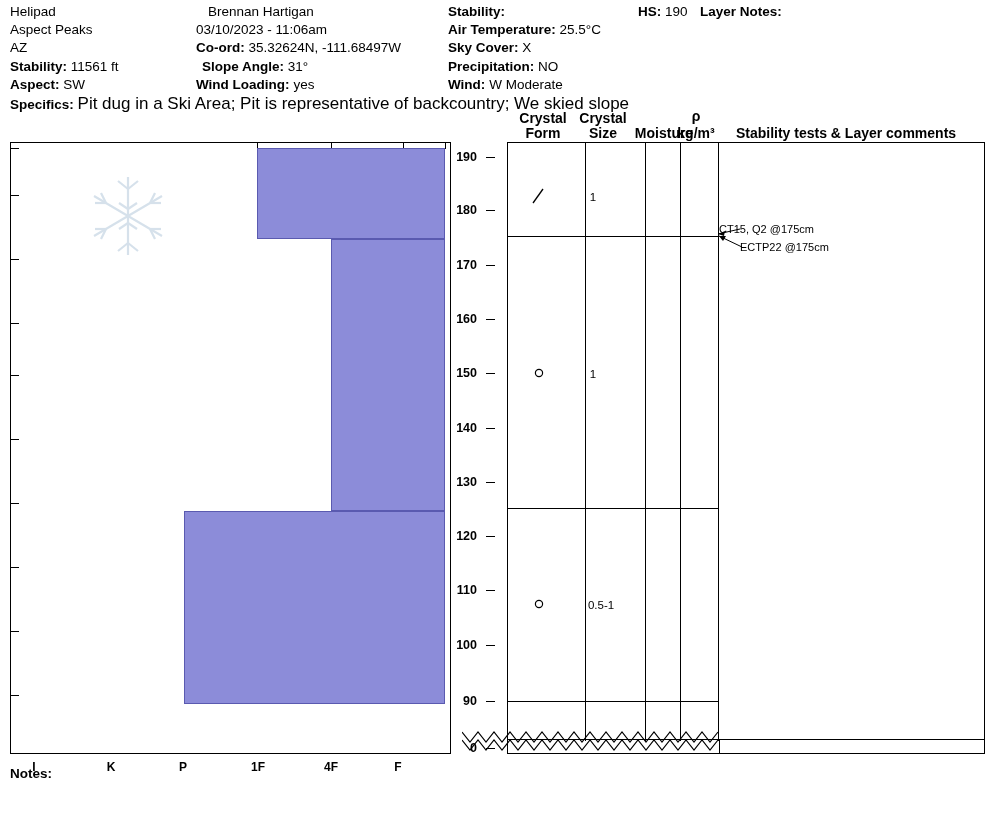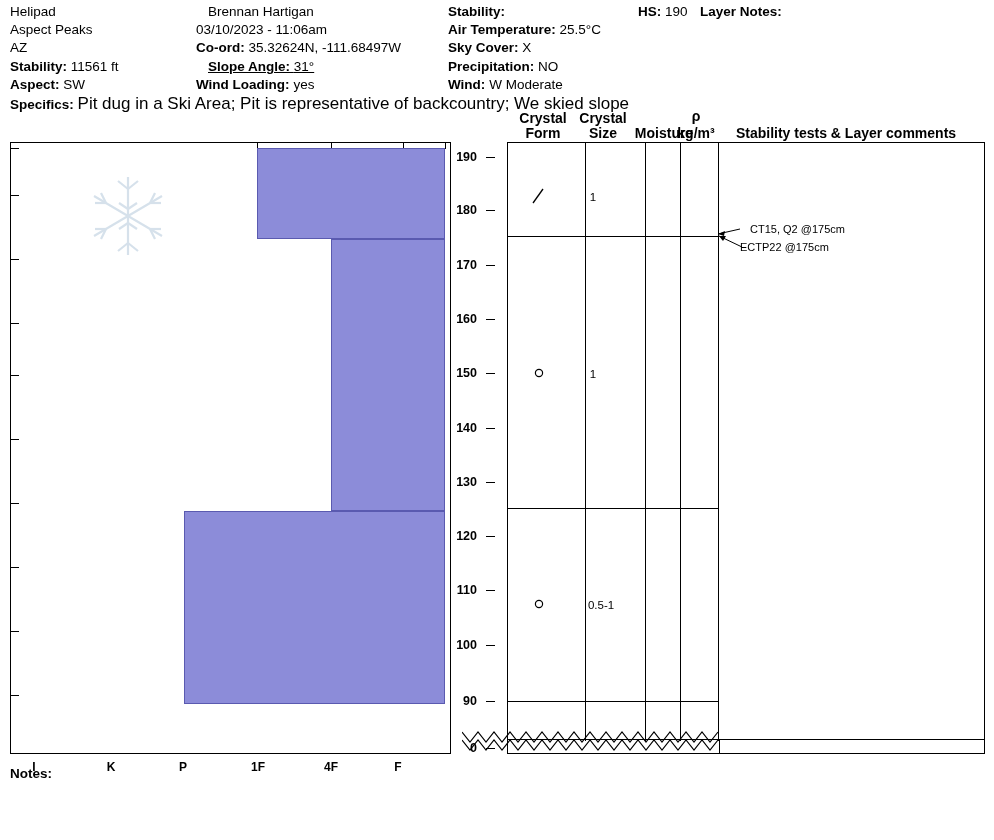--- a/index.html
+++ b/index.html
@@ -194,21 +194,21 @@
     <span class="lbl">Aspect:</span>
     <span class="val">SW</span>
   </div>
 
   <div class="hdr-cell val" style="left:208px; top:4px;">Brennan Hartigan</div>
   <div class="hdr-cell val" style="left:196px; top:22px;">03/10/2023 - 11:06am</div>
   <div class="hdr-cell" style="left:196px; top:40px;">
     <span class="lbl">Co-ord:</span>
     <span class="val">35.32624N, -111.68497W</span>
   </div>
-  <div class="hdr-cell" style="left:208px; top:59px;text-decoration:underline;">
+  <div class="hdr-cell" style="left:202px; top:59px;">
     <span class="lbl">Slope Angle:</span>
     <span class="val">31°</span>
   </div>
   <div class="hdr-cell" style="left:196px; top:77px;">
     <span class="lbl">Wind Loading:</span>
     <span class="val">yes</span>
   </div>
 
   <div class="hdr-cell" style="left:448px; top:4px;">
     <span class="lbl">Stability:</span>
@@ -384,21 +384,21 @@
       </svg>
   </div>
   <div class="cell-text" style="left:591px; top:463px;">0.5-1</div>
 
   <svg style="position:absolute; left:700px; top:80px; width:40px; height:40px;">
     <line x1="30" y1="7" x2="8" y2="12" stroke="#000" stroke-width="1"></line>
     <polygon points="8,12 15,9 14,14" fill="#000"></polygon>
     <line x1="32" y1="25" x2="9" y2="14" stroke="#000" stroke-width="1"></line>
     <polygon points="9,14 16,14 13,19" fill="#000"></polygon>
   </svg>
-  <div class="comment-text" style="left:740px; top:81px;">CT15, Q2 @175cm</div>
+  <div class="comment-text" style="left:709px; top:81px;">CT15, Q2 @175cm</div>
   <div class="comment-text" style="left:730px; top:99px;">ECTP22 @175cm</div>
 
   <svg style="position:absolute; left:452px; top:582px; width:258px; height:36px;">
     <polyline points="0,8 8,18 16,8 24,18 32,8 40,18 48,8 56,18 64,8 72,18 80,8 88,18 96,8 104,18 112,8 120,18 128,8 136,18 144,8 152,18 160,8 168,18 176,8 184,18 192,8 200,18 208,8 216,18 224,8 232,18 240,8 248,18 256,8" fill="none" stroke="#000" stroke-width="1.2"></polyline>
     <polyline points="0,16 8,26 16,16 24,26 32,16 40,26 48,16 56,26 64,16 72,26 80,16 88,26 96,16 104,26 112,16 120,26 128,16 136,26 144,16 152,26 160,16 168,26 176,16 184,26 192,16 200,26 208,16 216,26 224,16 232,26 240,16 248,26 256,16" fill="none" stroke="#000" stroke-width="1.2"></polyline>
   </svg>
 
   <div style="position:absolute; left:497px; top:611px; width:478px; height:1px; background:#000;"></div>
   <div style="position:absolute; left:709px; top:598px; width:1px; height:14px; background:#000;"></div>
   <div style="position:absolute; left:497px; top:598px; width:1px; height:14px; background:#000;"></div>

